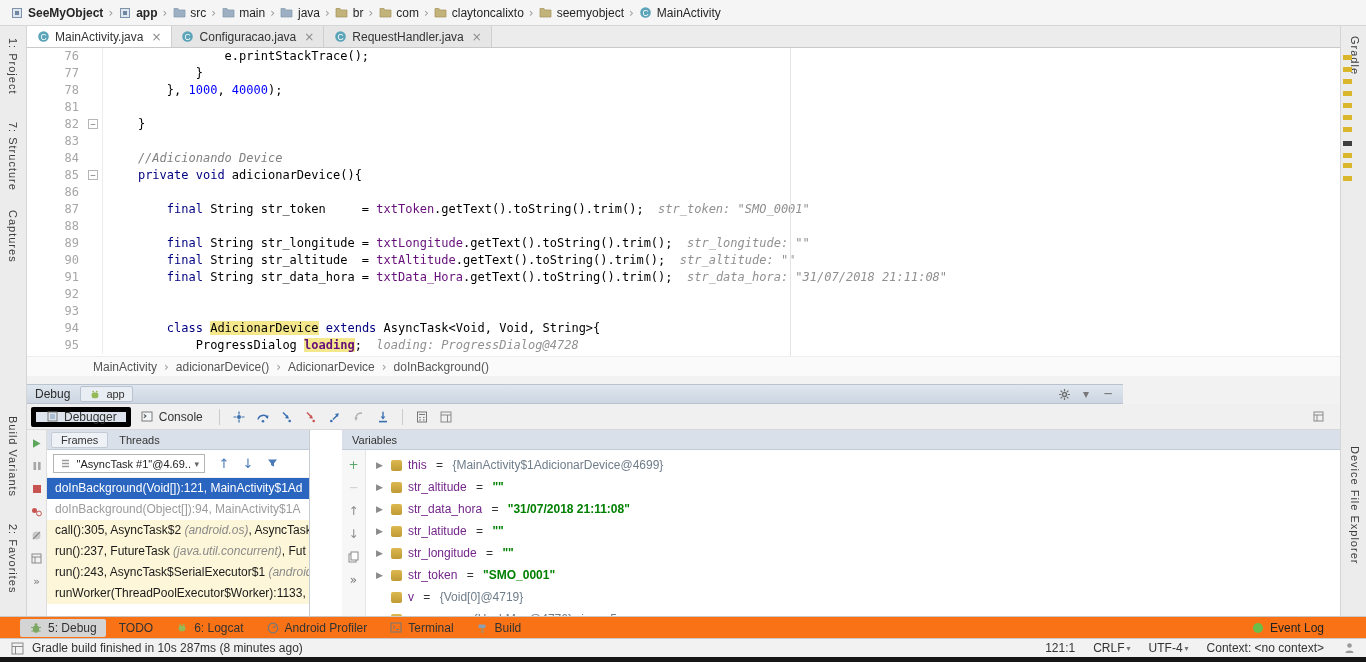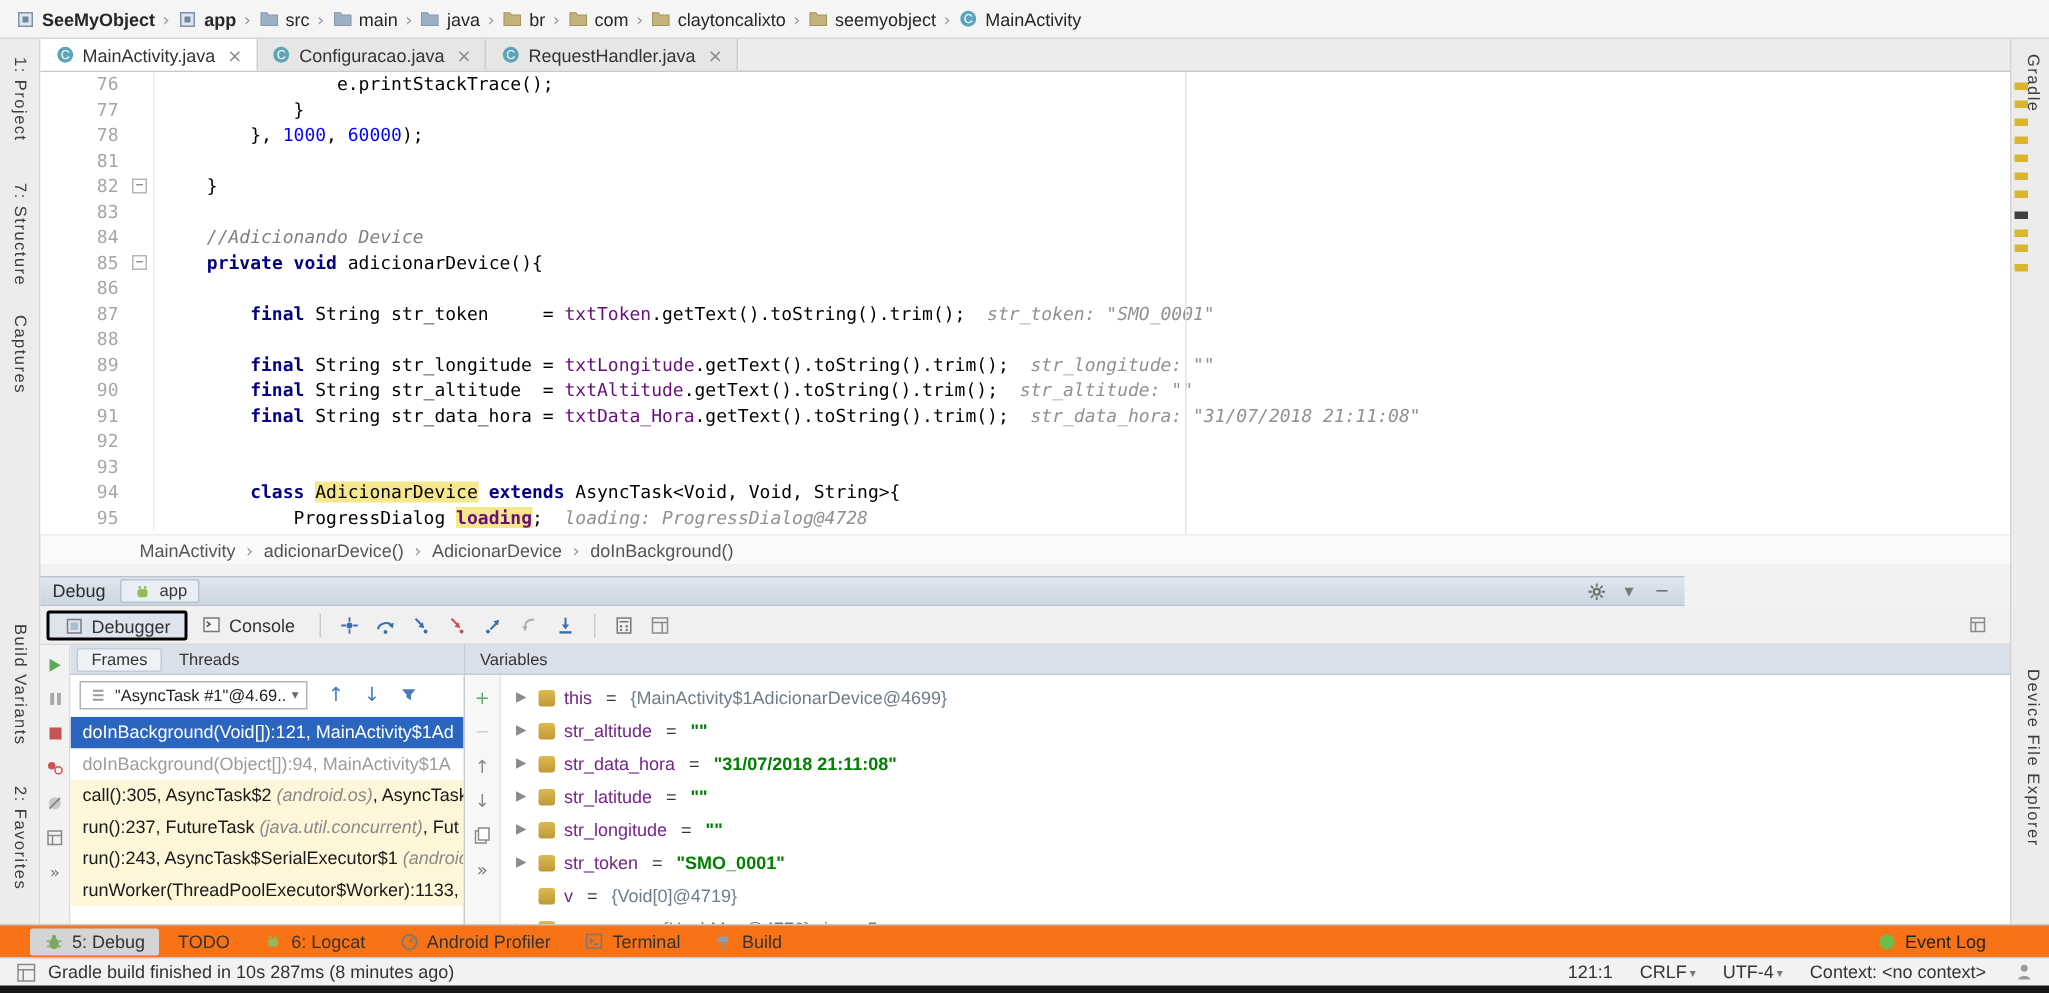--- a/index.html
+++ b/index.html
@@ -40,21 +40,21 @@
   
   .editor { position:absolute; left:27px; top:48px; width:1313px; height:308px; background:#fff; overflow:hidden; }
   .marginline { position:absolute; left:763px; top:0; bottom:0; width:1px; background:#e4e4e4; }
   .code-line { display:flex; height:17px; line-height:17px; font-family:"DejaVu Sans Mono", monospace; font-size:12px; }
   .ln { width:58px; flex:none; text-align:right; padding-right:6px; color:#a6a6a6; background:#ffffff; }
   .foldcol { width:18px; flex:none; border-right:1px solid #ececec; position:relative; }
   .fold-marker { position:absolute; left:3px; top:3px; width:10px; height:10px; border:1px solid #b5b5b5;
                  background:#fff; color:#777; font-size:9px; line-height:8px; text-align:center; }
   .ct { padding-left:6px; white-space:pre; }
   .seg-p  { color:#000000; }
-  .seg-k  { color:#000080; font-weight:bold; }
+  .seg-k  { color:#000080; font-weight:normal; }
   .seg-n  { color:#0000ff; }
   .seg-c  { color:#808080; font-style:italic; }
   .seg-f  { color:#660e7a; }
   .seg-h  { color:#909090; font-style:italic; }
   .seg-hc { background:#f5e88c; color:#000; }
   .seg-hf { background:#f5e88c; color:#660e7a; font-weight:bold; }
 
   
   .edcrumbs { position:absolute; left:27px; top:356px; width:1313px; height:20px; background:#fafafa;
               border-top:1px solid #ededed; display:flex; align-items:center; padding-left:66px; color:#555; }
@@ -65,21 +65,21 @@
                 background:linear-gradient(#dfe6ee,#ccd5e1); border-top:1px solid #b9c3d0; border-bottom:1px solid #b9c3d0;
                 display:flex; align-items:center; padding:0 8px; }
   .dbg-title { color:#2b2b2b; margin-right:10px; }
   .cfg-tab { display:inline-flex; align-items:center; gap:4px; background:#e9eef4; border:1px solid #b9c3d0;
              height:16px; padding:0 7px; border-radius:2px; font-size:11px; color:#333; }
   .hdr-right { margin-left:auto; display:inline-flex; align-items:center; gap:8px; }
 
   .dbg-tabsrow { position:absolute; left:27px; top:404px; width:1313px; height:26px; background:#f0f0f0;
                  border-bottom:1px solid #d8d8d8; display:flex; align-items:center; padding-left:4px; }
   .dtab { display:inline-flex; align-items:center; gap:5px; height:20px; padding:0 9px; color:#333; border-radius:2px; }
-  .dtab.active { background:#dde4ed; border:2px solid #000000;align-items:flex-end; }
+  .dtab.active { background:#dde4ed; border:5px solid #000000; }
   .toolbar-sep { width:1px; height:16px; background:#cccccc; margin:0 7px; }
   .tbi { display:inline-flex; align-items:center; justify-content:center; width:24px; height:20px;
          font-family:"DejaVu Sans",sans-serif; font-size:13px; }
   .tbr-right { margin-left:auto; margin-right:10px; }
 
   .dbg-body { position: absolute; left:27px; top:430px; width:1313px; height:186px; background:#fff; display:flex; }
   .dbg-ltb { width:20px; flex:none; background:#f2f2f2; border-right:1px solid #dddddd;
              display:flex; flex-direction:column; align-items:center; padding-top:5px; gap:7px; }
   .dbg-ltb .tbi { width:18px; height:16px; font-size:11px; }
 
@@ -95,21 +95,21 @@
   .combo .arrow { margin-left:auto; color:#666; font-size:9px; font-family:"DejaVu Sans",sans-serif; }
   .framenav { display:inline-flex; gap:6px; }
   .framenav .tbi { width:18px; }
   .frameslist { flex:1; overflow:hidden; }
   .frow { height:21px; line-height:21px; padding-left:8px; white-space:nowrap; overflow:hidden; font-size:12px; }
   .frow.selected { background:#2a65c0; color:#ffffff; }
   .frow.muted { color:#9c9c9c; background:#ffffff; }
   .frow.lib { background:#fdf6d8; color:#1a1a1a; }
   .frow .gray { color:#8a8a8a; font-style:italic; }
 
-  .vars { flex:1; min-width:0; display:flex; flex-direction:column; background:#fff; }
+  .vars { flex:1; min-width:0; display:flex; flex-direction:column; background:#fff;margin-left:32px; }
   .panel-head { height:20px; flex:none; background:#d9e0e9; border-bottom:1px solid #c2cbd6;
                 display:flex; align-items:center; padding-left:10px; font-size:11px; color:#333; }
   .vars-body { flex:1; display:flex; min-height:0; }
   .vars-tb { width:24px; flex:none; background:#f7f7f7; border-right:1px solid #e6e6e6;
              display:flex; flex-direction:column; align-items:center; padding-top:8px; gap:9px; }
   .vars-tb .tbi { width:16px; height:14px; font-size:12px; color:#8a8a8a; }
   .varslist { flex:1; padding-top:4px; overflow:hidden; }
   .vrow { height:22px; display:flex; align-items:center; gap:6px; padding-left:10px; }
   .vchev { width:9px; color:#8a8a8a; font-size:9px; flex:none; font-family:"DejaVu Sans",sans-serif; }
   .vic { width:11px; height:11px; border-radius:2px; background:linear-gradient(#ddb951,#c09a35); flex:none; }
@@ -296,21 +296,21 @@
           <span class="ct"><span class="seg-p">                e.printStackTrace();</span></span>
         </div>
         <div class="code-line">
           <span class="ln">77</span>
           <span class="foldcol"></span>
           <span class="ct"><span class="seg-p">            }</span></span>
         </div>
         <div class="code-line">
           <span class="ln">78</span>
           <span class="foldcol"></span>
-          <span class="ct"><span class="seg-p">        }, </span><span class="seg-n">1000</span><span class="seg-p">, </span><span class="seg-n">60000</span><span class="seg-p">);</span></span>
+          <span class="ct"><span class="seg-p">        }, </span><span class="seg-n">1000</span><span class="seg-p">, </span><span class="seg-n">40000</span><span class="seg-p">);</span></span>
         </div>
         <div class="code-line">
           <span class="ln">81</span>
           <span class="foldcol"></span>
           <span class="ct"></span>
         </div>
         <div class="code-line">
           <span class="ln">82</span>
           <span class="foldcol">
             <span class="fold-marker">−</span>

